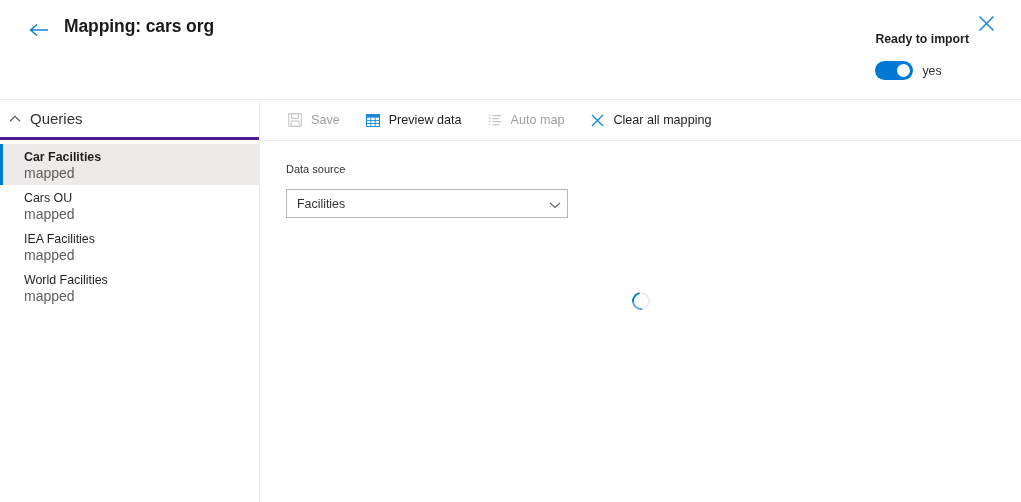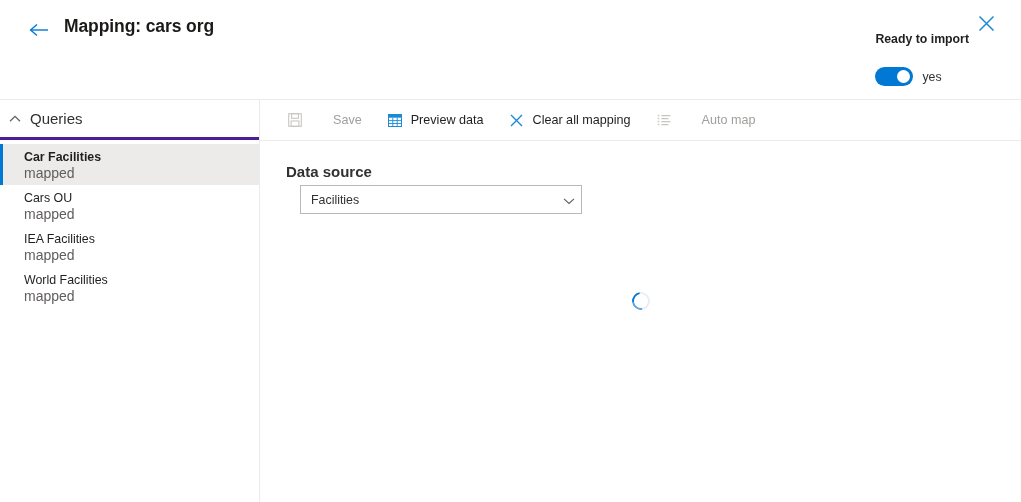--- a/index.html
+++ b/index.html
@@ -70,21 +70,21 @@
   .ready-label {
     font-size: 12.3px;
     font-weight: 600;
     color: #201f1e;
     white-space: nowrap;
     line-height: 16px;
   }
   .toggle-row {
     display: flex;
     align-items: center;
-    margin-top: 20px;
+    margin-top: 14px;
   }
   .toggle {
     width: 38px; height: 19px;
     border-radius: 10px;
     background: #0078d4;
     position: relative;
     cursor: pointer;
     flex: 0 0 auto;
   }
   .toggle .knob {
@@ -193,45 +193,43 @@
     border: none;
     font-family: inherit;
     font-size: 12.6px;
     color: #201f1e;
     cursor: pointer;
     white-space: nowrap;
   }
   .tb-btn.disabled {
     color: #a19f9d;
     cursor: default;
-    gap: 22px;
   }
   .tb-icon {
     width: 16px; height: 16px;
     margin-right: 8px;
     display: flex; align-items: center; justify-content: center;
     flex: 0 0 auto;
   }
 
   .form-area { padding: 22px 0 0 26px; }
   .field-label {
-    font-size: 15px;
-    font-weight: 700;
-    color: #323130;
-    margin-bottom: 5px;
+    font-size: 11px;
+    font-weight: 400;
+    color: #323130;
+    margin-bottom: 14px;
   }
   .dropdown {
     width: 282px; height: 29px;
     border: 1px solid #b9b8b6;
     background: #ffffff;
     display: flex;
     align-items: center;
     padding: 0 6px 0 10px;
     cursor: pointer;
-    margin-left: 14px;
   }
   .dropdown-value {
     flex: 1;
     font-size: 12.4px;
     color: #323130;
   }
 
   
   .spinner-wrap {
     position: absolute;
@@ -344,37 +342,37 @@
         <span class="tb-icon">
           <svg width="14" height="13" viewBox="0 0 14 13">
             <rect x="0.5" y="0.5" width="13" height="12" fill="#ffffff" stroke="#1a8ad4" stroke-width="1"></rect>
             <rect x="0.5" y="0.5" width="13" height="3.2" fill="#1a8ad4"></rect>
             <path d="M4.8 3.7 V12.5 M9.2 3.7 V12.5 M0.5 6.6 H13.5 M0.5 9.5 H13.5" stroke="#1a8ad4" stroke-width="0.9" fill="none"></path>
           </svg>
         </span>
         <span>Preview data</span>
       </button>
 
-      <button class="tb-btn">
-        <span class="tb-icon">
-          <svg width="13" height="13" viewBox="0 0 13 13">
-            <path d="M1 1 L12 12 M12 1 L1 12" stroke="#1a8ad4" stroke-width="1.4" fill="none"></path>
-          </svg>
-        </span>
-        <span>Clear all mapping</span>
-      </button>
-
       <button class="tb-btn disabled">
         <span class="tb-icon">
           <svg width="14" height="13" viewBox="0 0 14 13">
             <path d="M0.8 1.6 H2.3 M0.8 4.6 H2.3 M0.8 7.6 H2.3 M0.8 10.6 H2.3" stroke="#c8c6c4" stroke-width="1.5" fill="none"></path>
             <path d="M4.4 1.6 H13.4 M4.4 4.6 H11.4 M4.4 7.6 H13.4 M4.4 10.6 H11.4" stroke="#c8c6c4" stroke-width="1.1" fill="none"></path>
           </svg>
         </span>
         <span>Auto map</span>
+      </button>
+
+      <button class="tb-btn">
+        <span class="tb-icon">
+          <svg width="13" height="13" viewBox="0 0 13 13">
+            <path d="M1 1 L12 12 M12 1 L1 12" stroke="#1a8ad4" stroke-width="1.4" fill="none"></path>
+          </svg>
+        </span>
+        <span>Clear all mapping</span>
       </button>
 
     </div>
 
     <div class="form-area">
       <div class="field-label">Data source</div>
       <div class="dropdown">
         <span class="dropdown-value">Facilities</span>
         <span>
           <svg width="12" height="8" viewBox="0 0 12 8">

